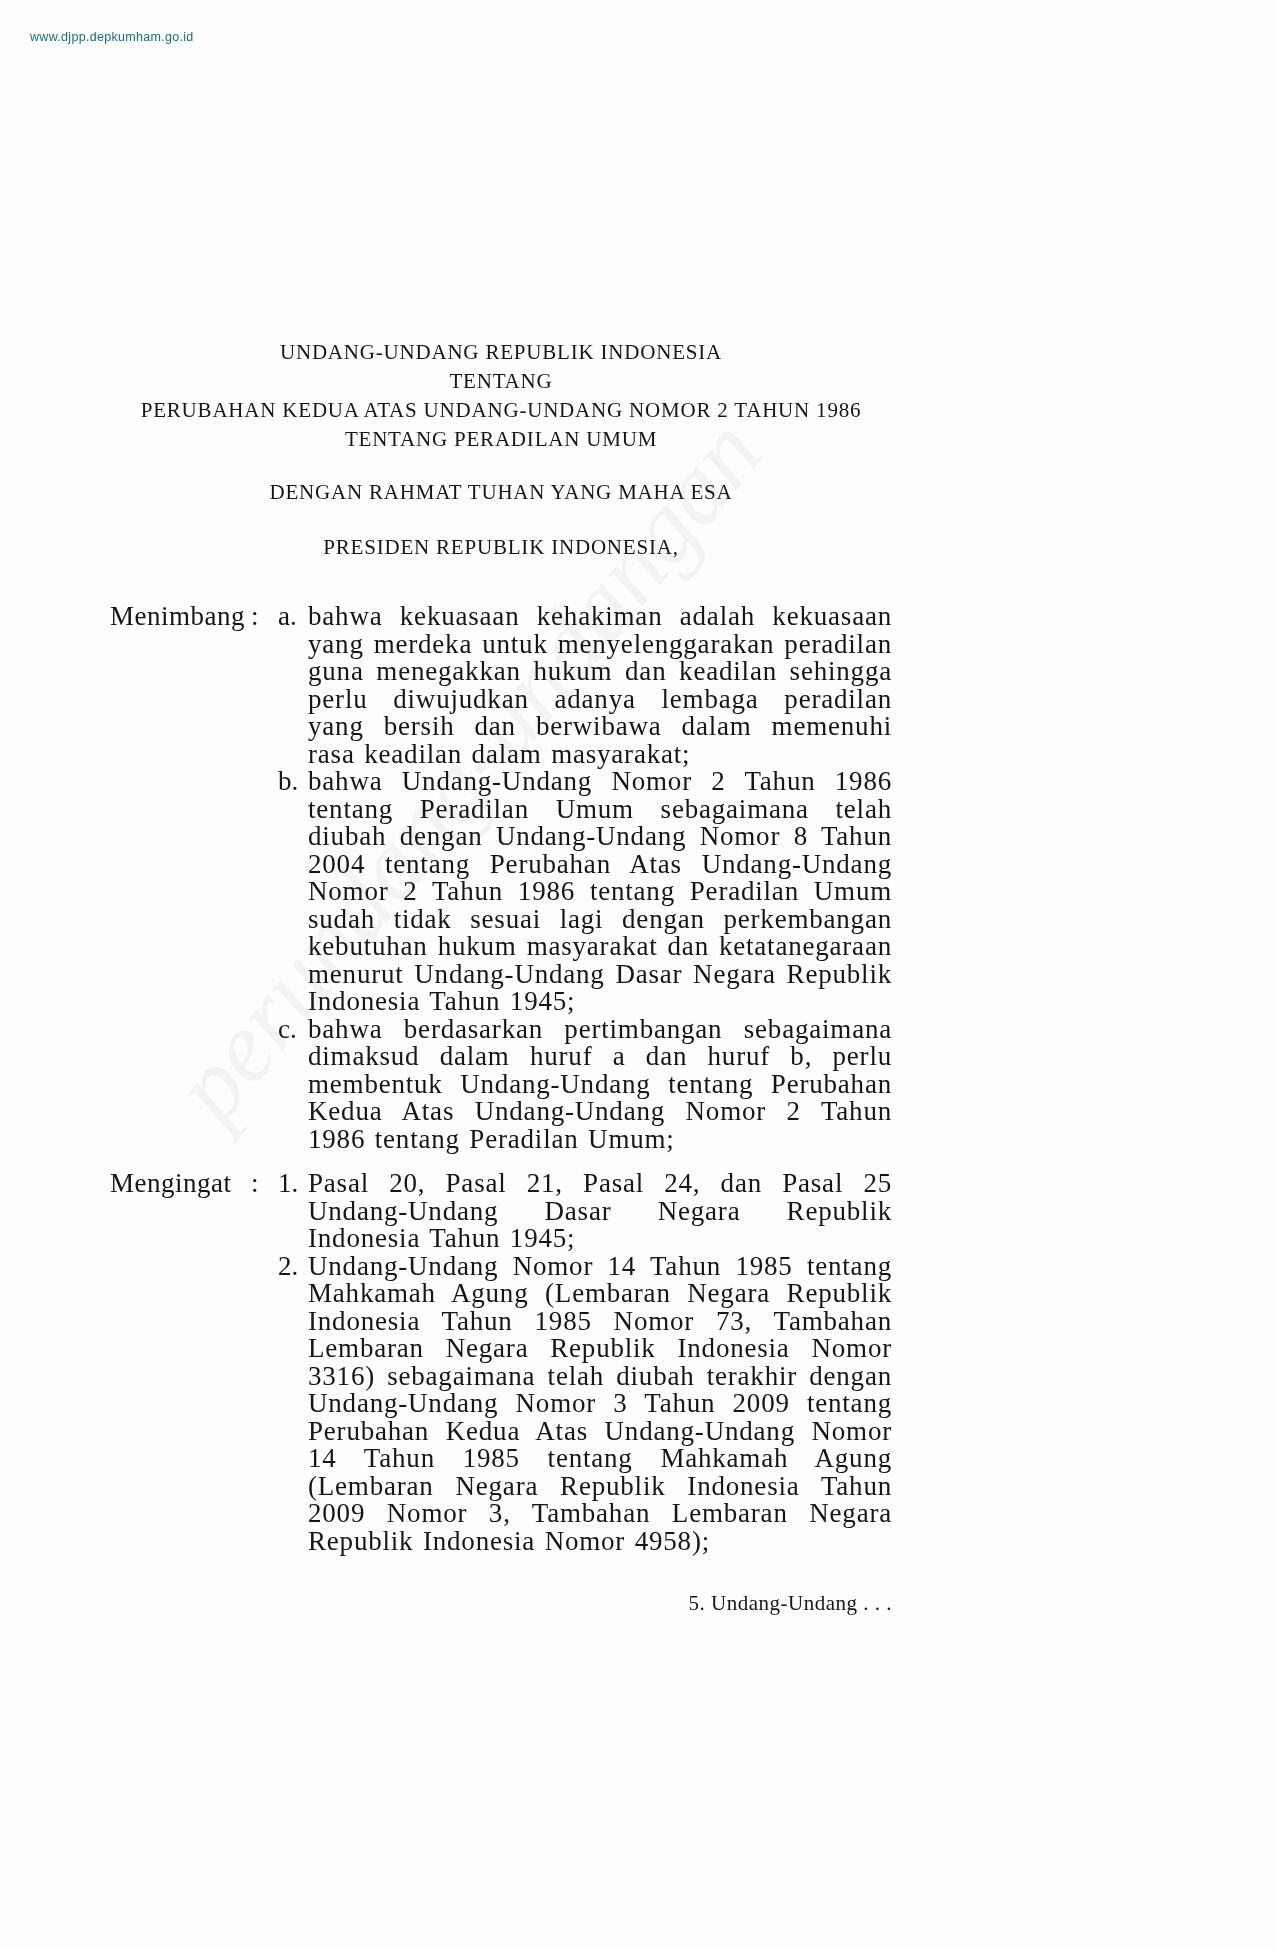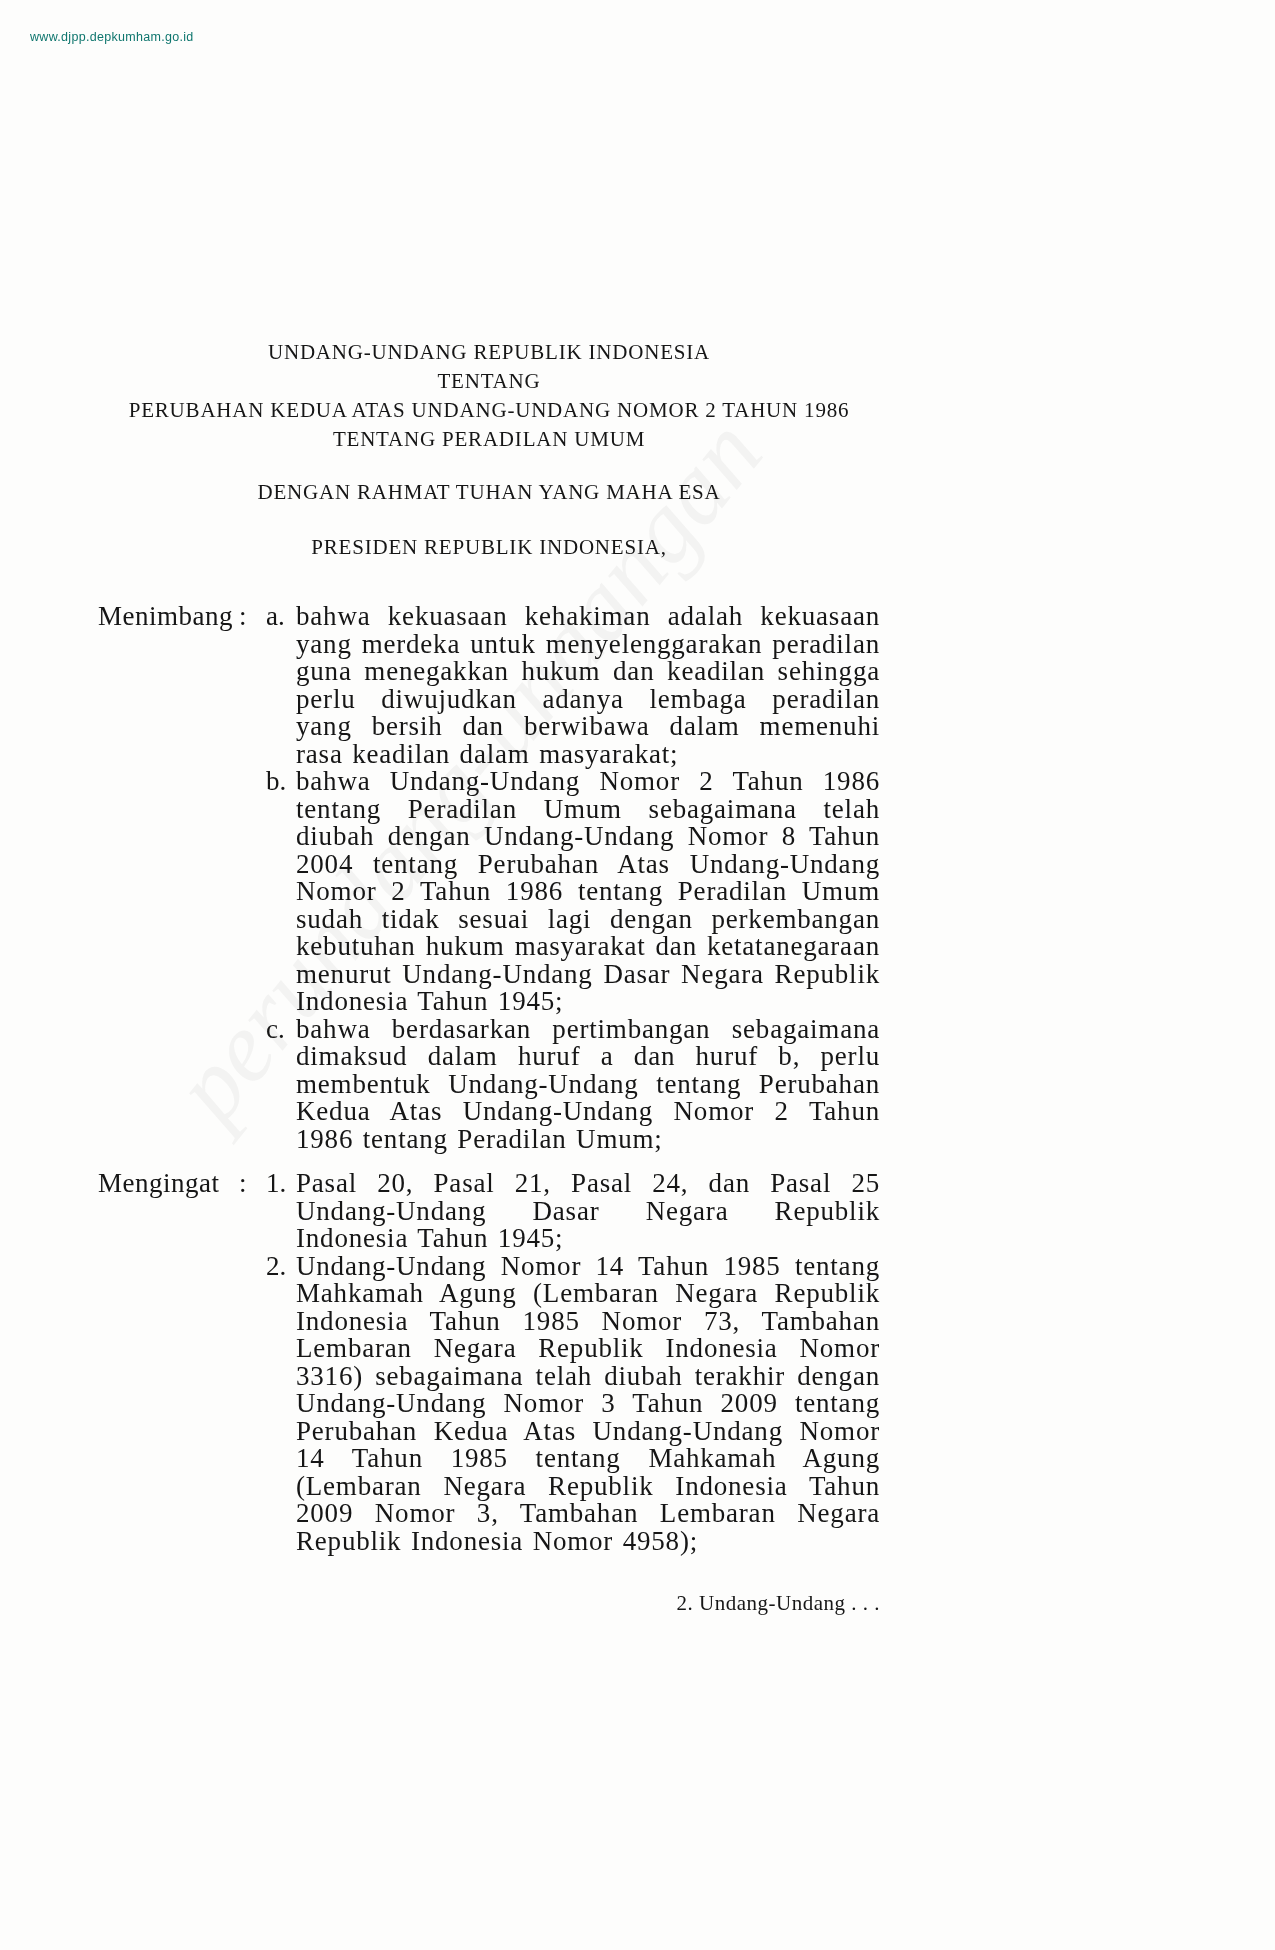--- a/index.html
+++ b/index.html
@@ -32,21 +32,21 @@
     font-style: italic;
     color: rgba(110, 110, 110, 0.07);
     transform: rotate(-51deg);
     transform-origin: 0 0;
     white-space: nowrap;
     pointer-events: none;
     font-family: "Liberation Serif", serif;
   }
   .content {
     position: absolute;
-    left: 98px;
+    left: 110px;
     top: 338px;
     width: 782px;
   }
   .title-line {
     text-align: center;
     font-size: 21px;
     line-height: 29px;
     letter-spacing: 0.8px;
   }
   .title-line.wide {
@@ -155,15 +155,15 @@
         <div class="item-marker">1.</div>
         <div class="item-text">Pasal 20, Pasal 21, Pasal 24, dan Pasal 25 Undang-Undang Dasar Negara Republik Indonesia Tahun 1945;</div>
       </div>
       <div class="clause-item">
         <div class="item-marker">2.</div>
         <div class="item-text">Undang-Undang Nomor 14 Tahun 1985 tentang Mahkamah Agung (Lembaran Negara Republik Indonesia Tahun 1985 Nomor 73, Tambahan Lembaran Negara Republik Indonesia Nomor 3316) sebagaimana telah diubah terakhir dengan Undang-Undang Nomor 3 Tahun 2009 tentang Perubahan Kedua Atas Undang-Undang Nomor 14 Tahun 1985 tentang Mahkamah Agung (Lembaran Negara Republik Indonesia Tahun 2009 Nomor 3, Tambahan Lembaran Negara Republik Indonesia Nomor 4958);</div>
       </div>
     </div>
   </div>
 
-  <div class="footer-catchword">2. Undang-Undang . . .</div>
+  <div class="footer-catchword">5. Undang-Undang . . .</div>
 
 </div>
 
 </body></html>

